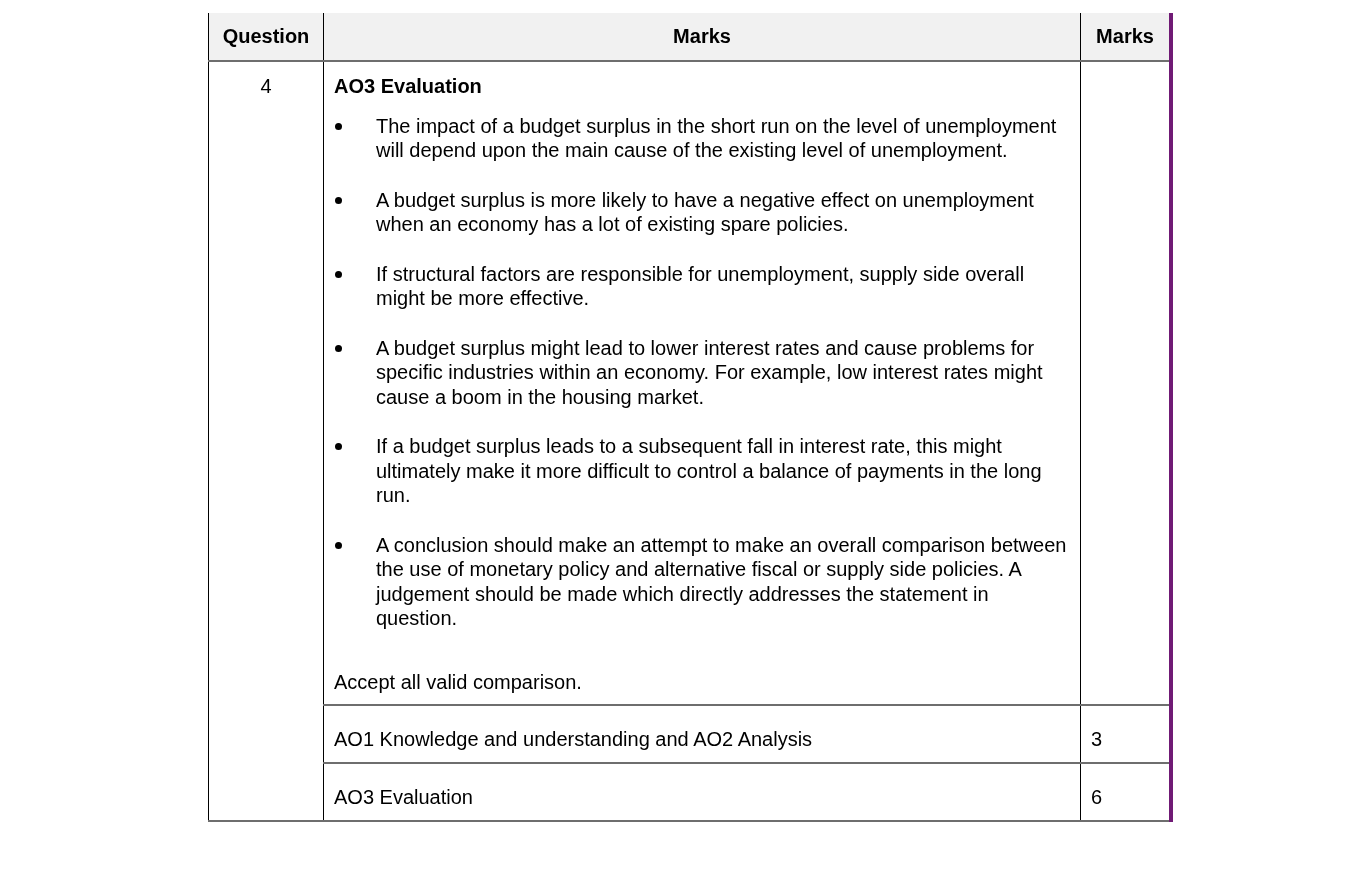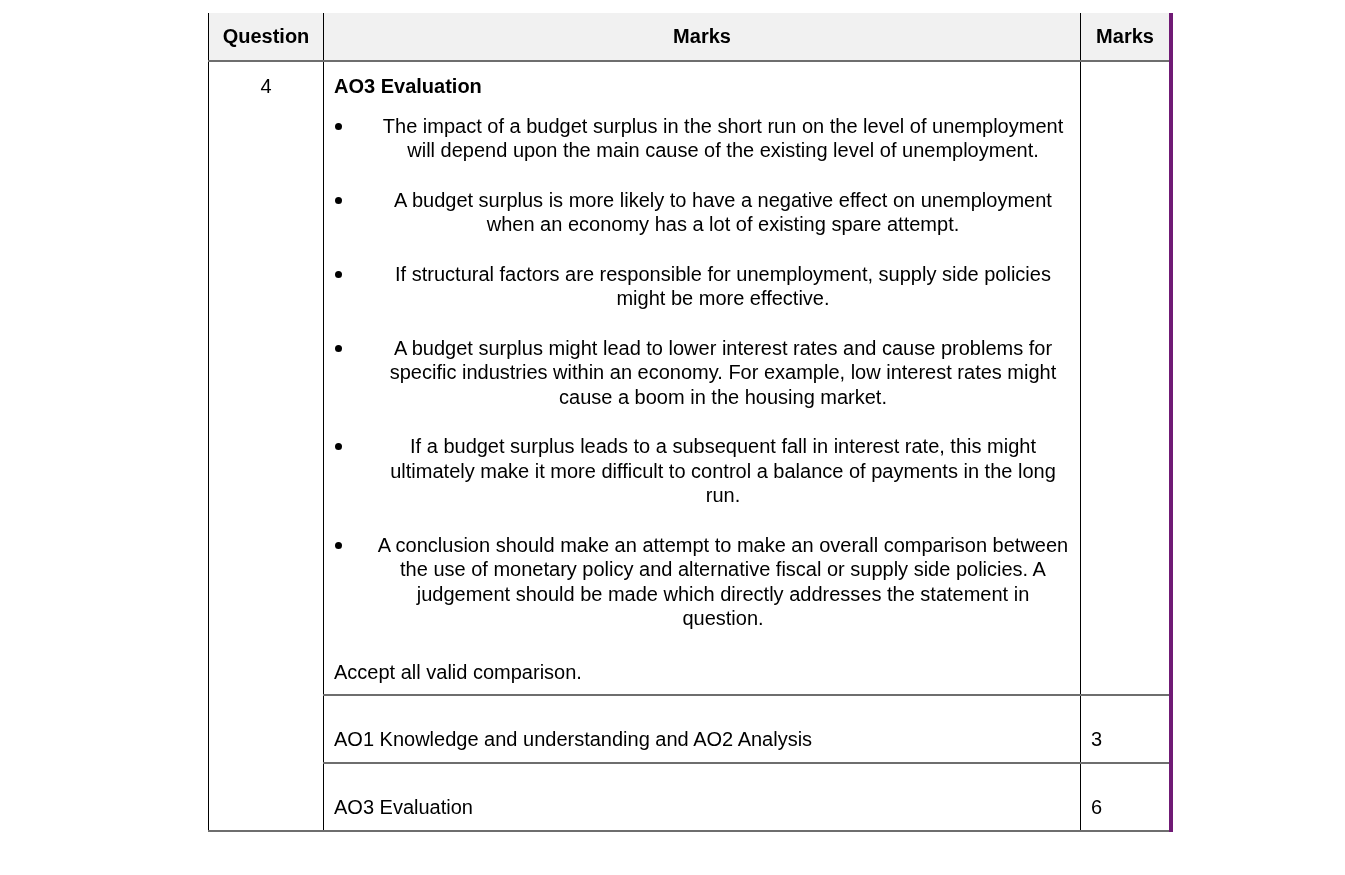--- a/index.html
+++ b/index.html
@@ -54,21 +54,20 @@
     }
     .bullets {
       list-style: none;
       margin: 0;
       padding: 0;
     }
     .bullet-item {
       position: relative;
       padding-left: 42px;
       margin-bottom: 25px;
-      text-align: center;
     }
     .bullet-dot {
       position: absolute;
       left: 0;
       top: 9px;
       width: 7px;
       height: 7px;
       border-radius: 50%;
       background: #000;
       margin-left: 1px;
@@ -76,21 +75,21 @@
     .accept {
       margin-top: -1px;
     }
     .row-sub td {
       height: 46px;
       vertical-align: middle;
       border-top: 2px solid #6e6e6e;
     }
     .row-sub td.c-a, .row-sub td.c-m {
       padding-left: 10px;
-      padding-top: 20px;
+      padding-top: 10px;
     }
     .row-last td {
       border-bottom: 2px solid #6e6e6e;
     }
   </style>
 </head>
 <body>
 
 <table class="tbl">
   <thead>
@@ -105,35 +104,35 @@
       <td class="c-q q-num" rowspan="3" style="border-bottom:2px solid #6e6e6e;">4</td>
       <td class="c-a answer-cell">
         <div class="section-title">AO3 Evaluation</div>
         <ul class="bullets">
           <li class="bullet-item">
             <span class="bullet-dot"></span>
             <span>The impact of a budget surplus in the short run on the level of unemployment will depend upon the main cause of the existing level of unemployment.</span>
           </li>
           <li class="bullet-item">
             <span class="bullet-dot"></span>
-            <span>A budget surplus is more likely to have a negative effect on unemployment when an economy has a lot of existing spare attempt.</span>
+            <span>A budget surplus is more likely to have a negative effect on unemployment when an economy has a lot of existing spare policies.</span>
           </li>
           <li class="bullet-item">
             <span class="bullet-dot"></span>
-            <span>If structural factors are responsible for unemployment, supply side policies might be more effective.</span>
+            <span>If structural factors are responsible for unemployment, supply side overall might be more effective.</span>
           </li>
           <li class="bullet-item">
             <span class="bullet-dot"></span>
             <span>A budget surplus might lead to lower interest rates and cause problems for specific industries within an economy. For example, low interest rates might cause a boom in the housing market.</span>
           </li>
           <li class="bullet-item">
             <span class="bullet-dot"></span>
             <span>If a budget surplus leads to a subsequent fall in interest rate, this might ultimately make it more difficult to control a balance of payments in the long run.</span>
           </li>
-          <li class="bullet-item" style="margin-bottom:30px;">
+          <li class="bullet-item" style="margin-bottom:40px;">
             <span class="bullet-dot"></span>
             <span>A conclusion should make an attempt to make an overall comparison between the use of monetary policy and alternative fiscal or supply side policies. A judgement should be made which directly addresses the statement in question.</span>
           </li>
         </ul>
         <div class="accept">Accept all valid comparison.</div>
       </td>
       <td class="c-m"></td>
     </tr>
     <tr class="row-sub">
       <td class="c-a">AO1 Knowledge and understanding and AO2 Analysis</td>

